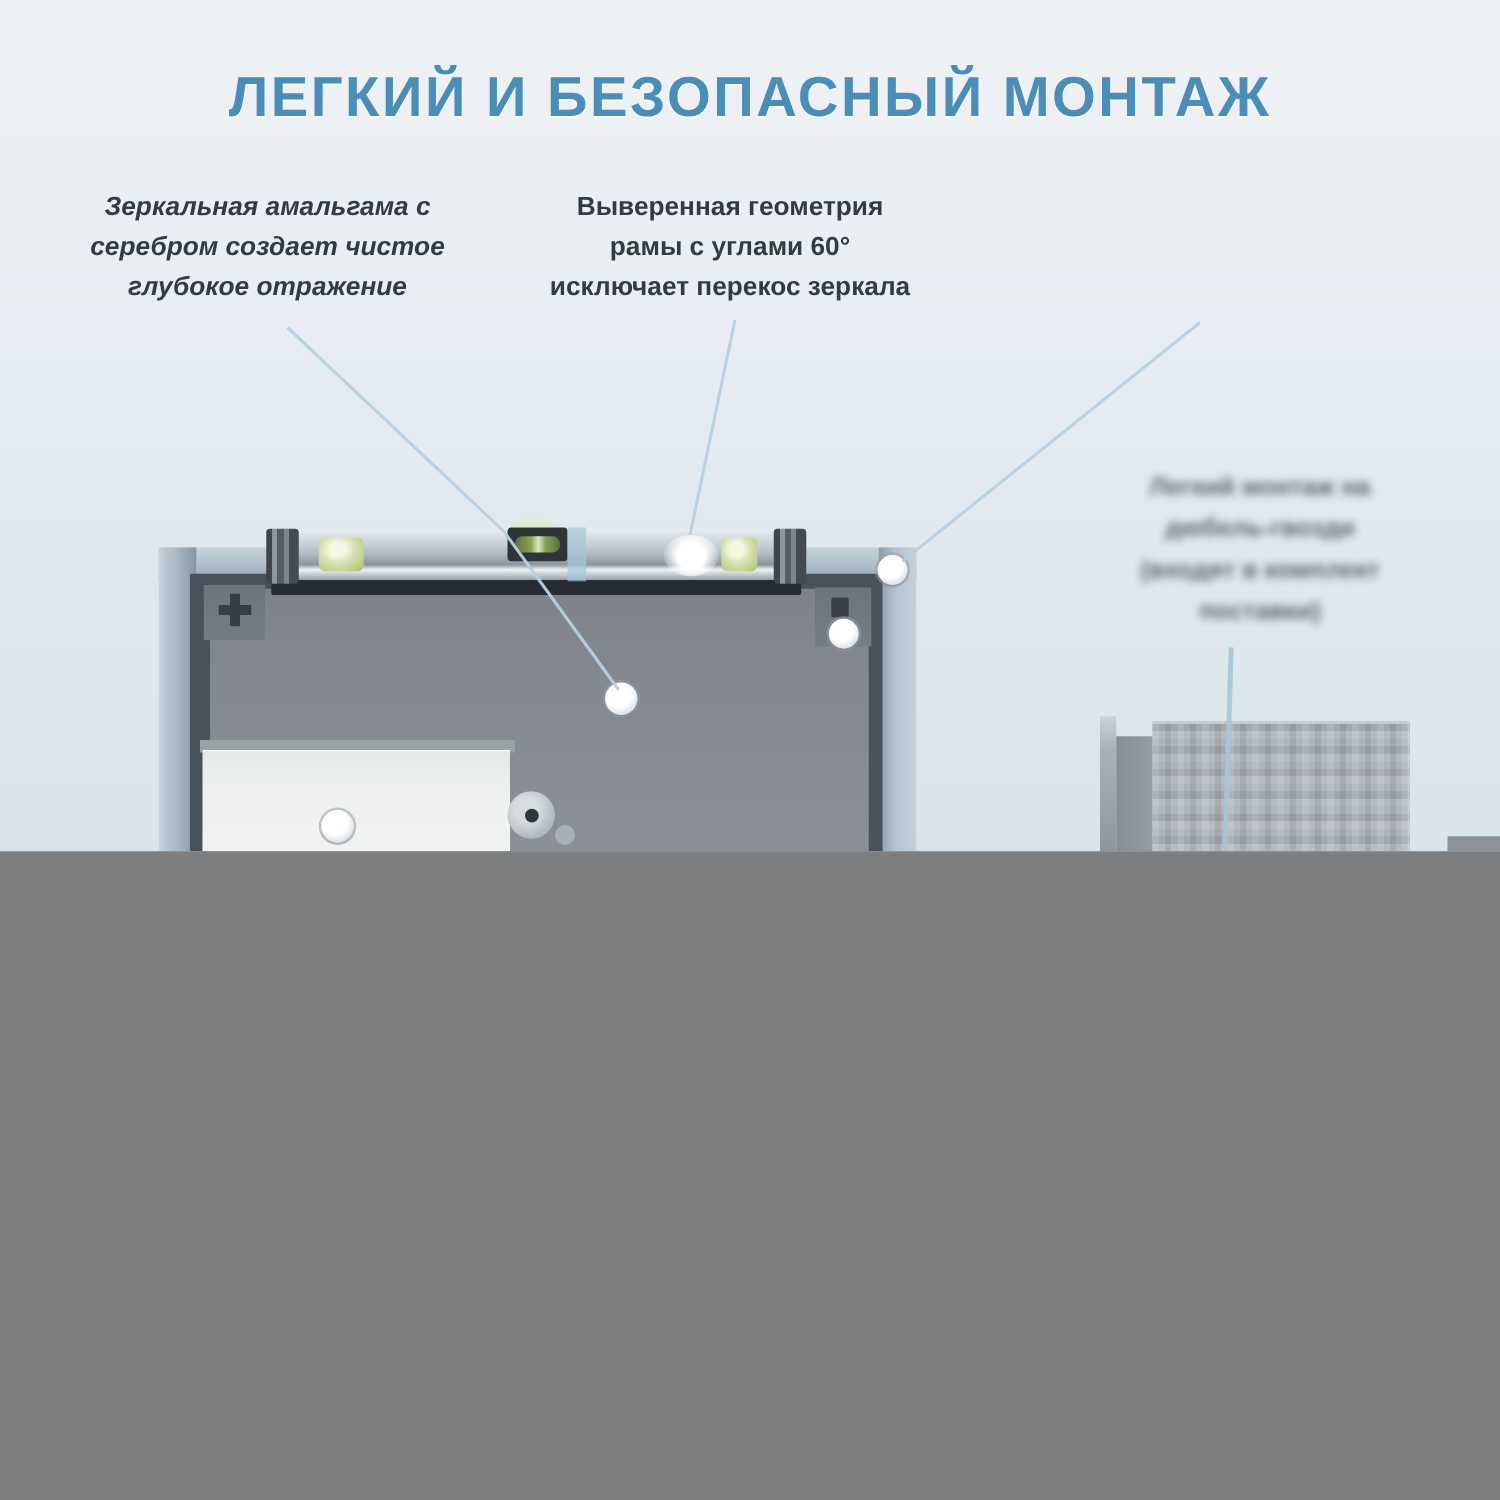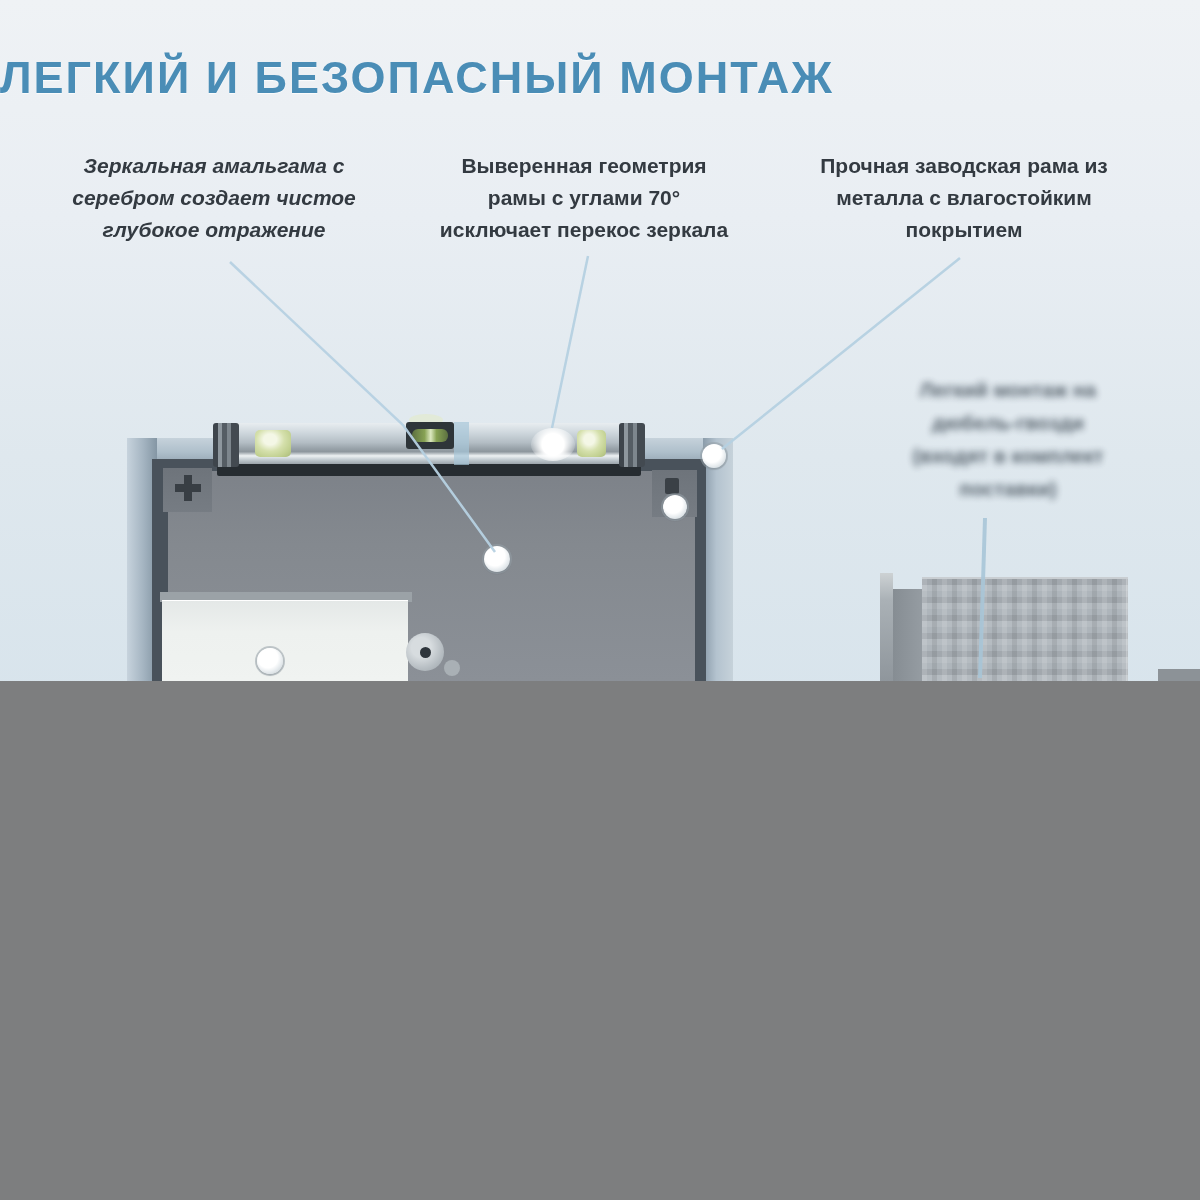--- a/index.html
+++ b/index.html
@@ -5,21 +5,21 @@
   html,body{margin:0;padding:0;background:#ffffff;}
   .page{
     position:relative;width:1200px;height:1200px;overflow:hidden;
     font-family:"Liberation Sans",sans-serif;
     background:linear-gradient(180deg,#eff2f5 0%,#e9eef3 18%,#dfe8ee 38%,#d8e4ec 58%,#d6e3eb 100%);
   }
   .abs{position:absolute;}
 
   
   .title{
-    left:0;top:52px;width:1200px;
+    left:0;top:52px;width:1200px;text-align:center;
     font-size:45px;font-weight:800;letter-spacing:2px;
     color:#4a8db6;text-shadow:0 1px 1px rgba(255,255,255,.8);
   }
 
   
   .feature{
     top:150px;width:360px;text-align:center;
     font-size:21px;font-weight:700;line-height:32px;color:#333a41;
     white-space:pre-line;
   }
@@ -113,25 +113,22 @@
 <body>
 
 <div class="page">
 
   <div class="abs title">ЛЕГКИЙ И БЕЗОПАСНЫЙ МОНТАЖ</div>
 
   <div class="abs feature f1">Зеркальная амальгама с
 серебром создает чистое
 глубокое отражение</div>
   <div class="abs feature f2">Выверенная геометрия
-рамы с углами 70°
+рамы с углами 60°
 исключает перекос зеркала</div>
-  <div class="abs feature f3">Прочная заводская рама из
-металла с влагостойким
-покрытием</div>
 
   <div class="abs pix-note">Легкий монтаж на
 дюбель-гвозди
 (входят в комплект
 поставки)</div>
 
   <svg class="abs lines" width="1200" height="1200" viewBox="0 0 1200 1200">
     <polyline points="230,262 403,425 495,552" fill="none" stroke="#b6d1e2" stroke-width="2.5" opacity="0.95"></polyline>
     <line x1="588" y1="256" x2="552" y2="428" stroke="#b6d1e2" stroke-width="2.5" opacity="0.95"></line>
     <line x1="960" y1="258" x2="722" y2="449" stroke="#b6d1e2" stroke-width="2.5" opacity="0.95"></line>

